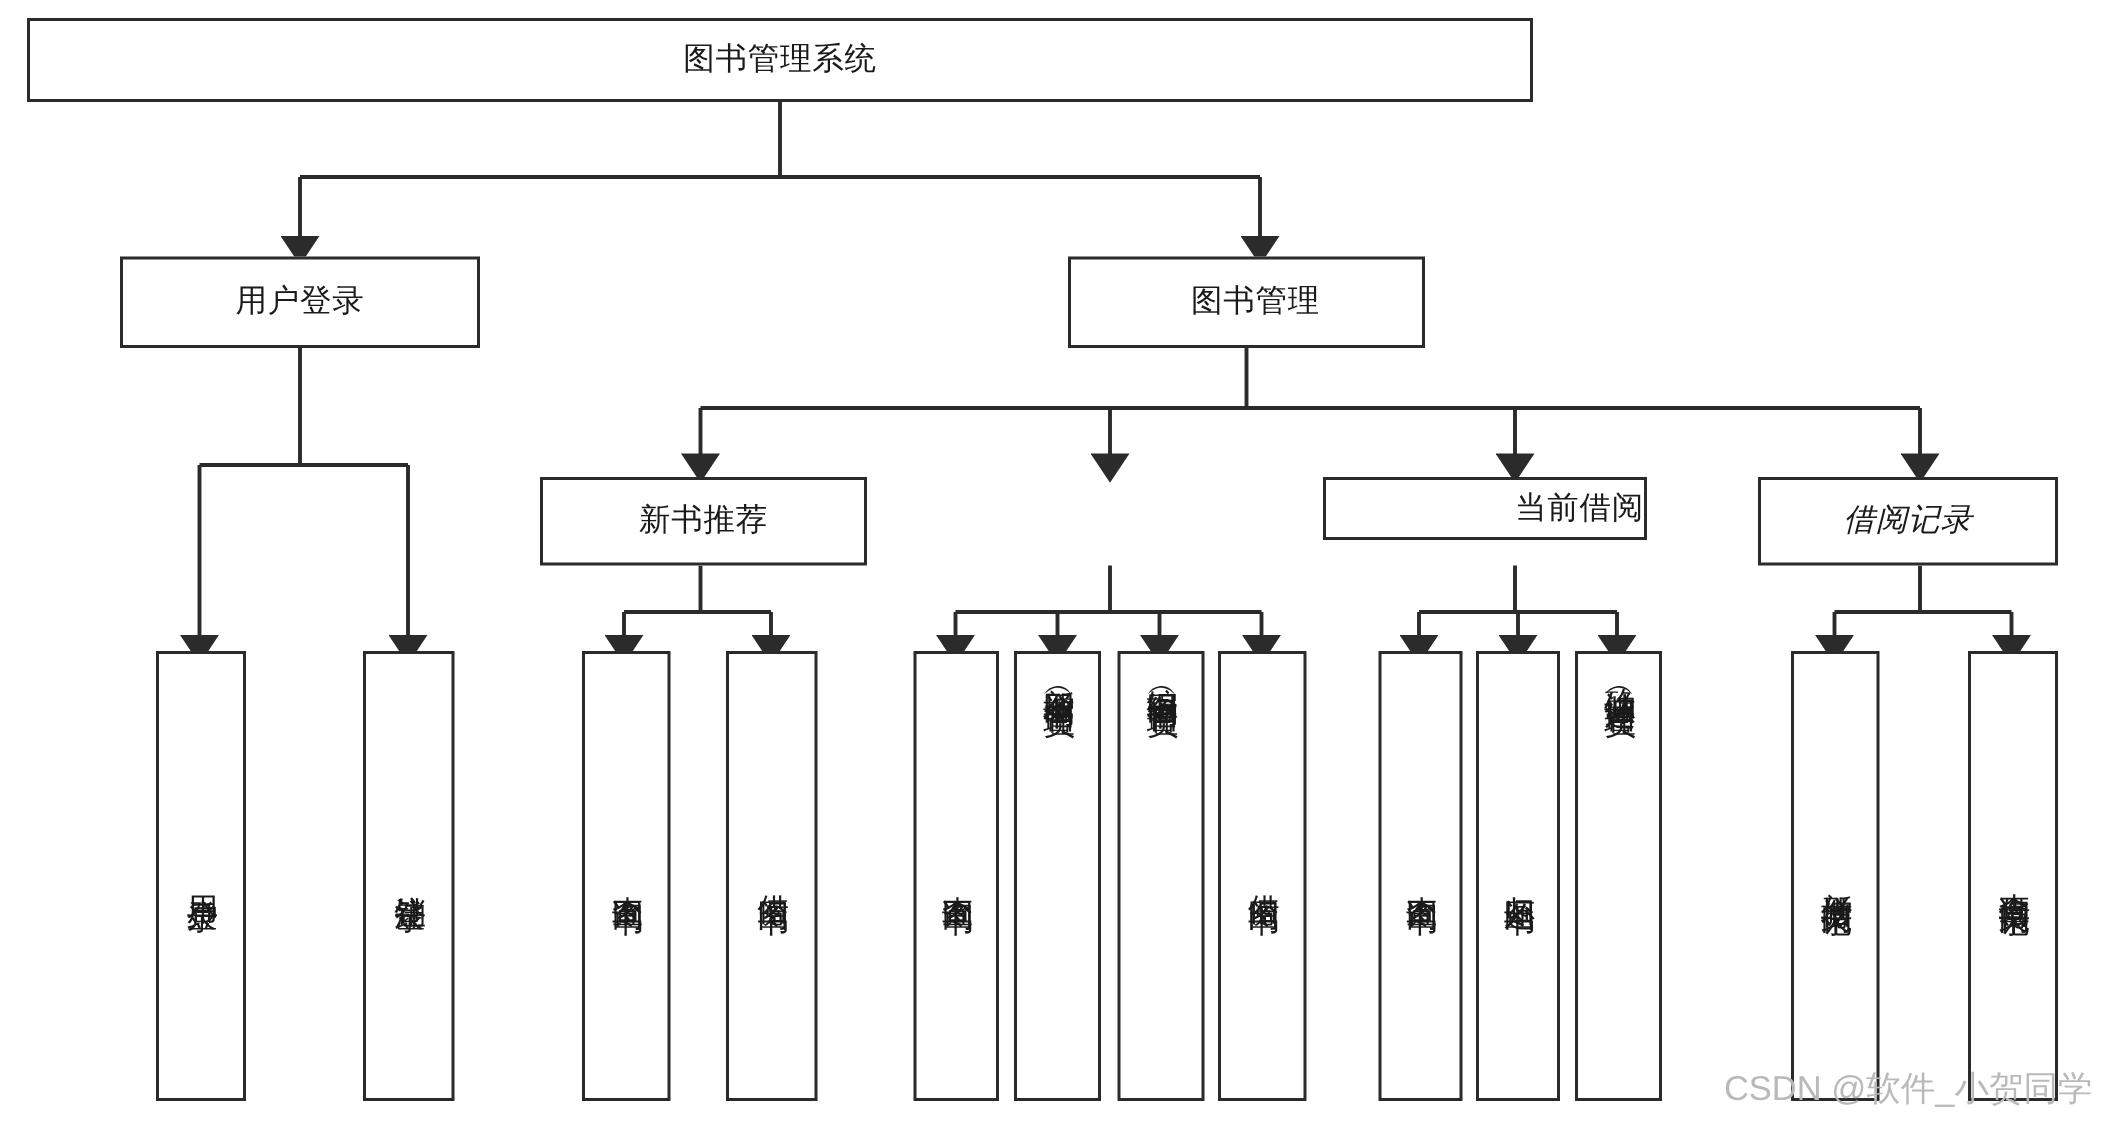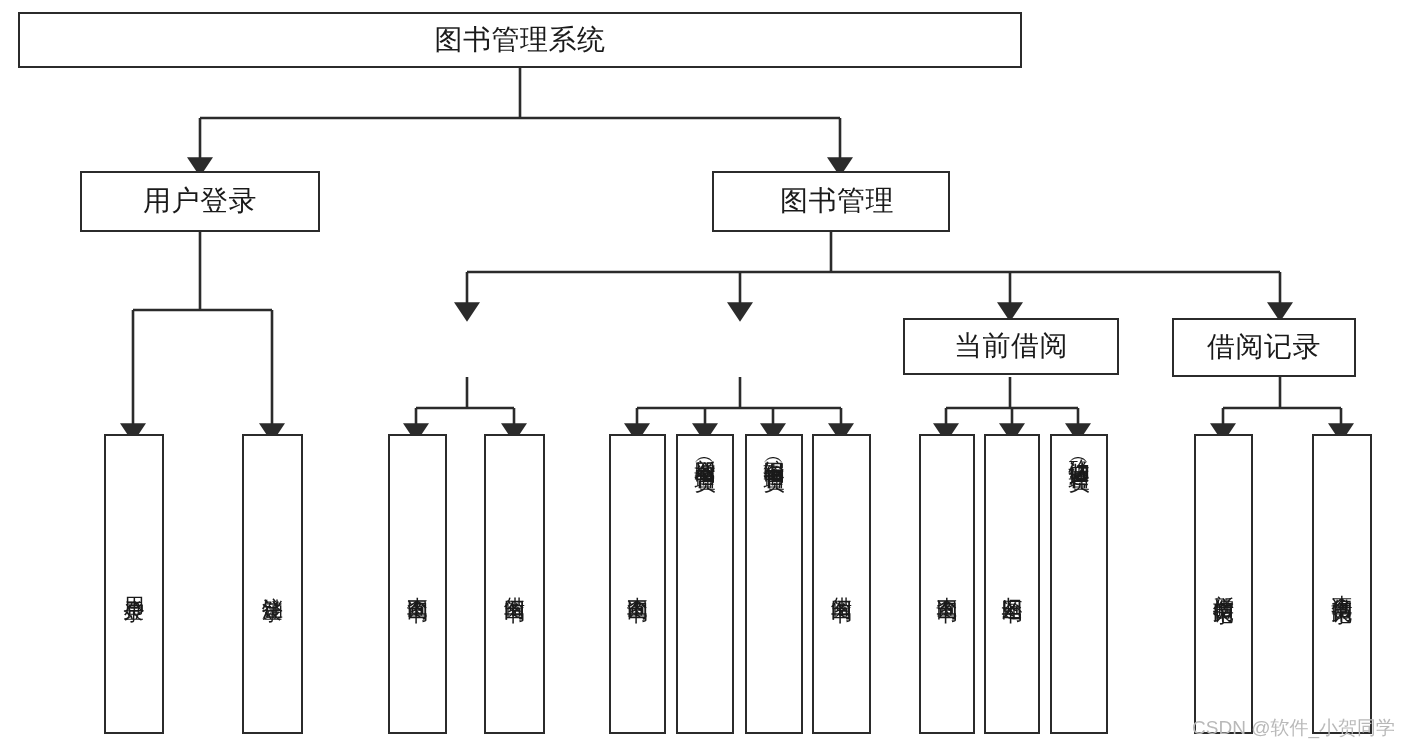--- a/index.html
+++ b/index.html
@@ -33,21 +33,21 @@
     box-sizing: border-box;
     background: #ffffff;
     border: 2px solid #2b2b2b;
     display: flex;
     align-items: center;
     justify-content: center;
     z-index: 2;
   }
   .node-label {
     color: #1a1a1a;
-    font-size: 28px;
+    font-size: 21px;
     line-height: 1.15;
     letter-spacing: 0.5px;
     white-space: nowrap;
   }
   
   .node-box.vertical {
     align-items: flex-start;
     justify-content: center;
     padding-top: 6px;
   }
@@ -60,21 +60,21 @@
     text-orientation: upright;
     font-size: 21px;
     line-height: 1.05;
     letter-spacing: 2px;
     white-space: nowrap;
   }
   .watermark {
     position: absolute;
     right: 10px;
     bottom: 6px;
-    font-size: 19px;
+    font-size: 23px;
     color: #b9b9b9;
     white-space: nowrap;
     z-index: 5;
     font-family: "Liberation Sans", "DejaVu Sans", sans-serif;
   }
 </style>
 </head>
 <body>
 
 <div id="diagram-root">
@@ -133,24 +133,27 @@
     <span class="node-label">图书管理系统</span>
   </div>
 
   <div class="node-box" style="left:80px; top:171px; width:240px; height:61px;">
     <span class="node-label">用户登录</span>
   </div>
   <div class="node-box" style="left:712px; top:171px; width:238px; height:61px;padding-left:12px;">
     <span class="node-label">图书管理</span>
   </div>
 
-  <div class="node-box" style="left:903px; top:318px; width:216px; height:57px;">
+  <div class="node-box" style="left:360px; top:318px; width:218px; height:59px;">
+    <span class="node-label">新书推荐</span>
+  </div>
+  <div class="node-box" style="left:882px; top:318px; width:216px; height:42px;justify-content:flex-end;">
     <span class="node-label">当前借阅</span>
   </div>
-  <div class="node-box" style="left:1172px; top:318px; width:184px; height:59px;">
+  <div class="node-box" style="left:1172px; top:318px; width:200px; height:59px;font-style:italic;">
     <span class="node-label">借阅记录</span>
   </div>
 
   <div class="node-box vertical centered" style="left:104px; top:434px; width:60px; height:300px;">
     <span class="node-label">用户登录</span>
   </div>
   <div class="node-box vertical centered" style="left:242px; top:434px; width:61px; height:300px;">
     <span class="node-label">注销登录</span>
   </div>
 

